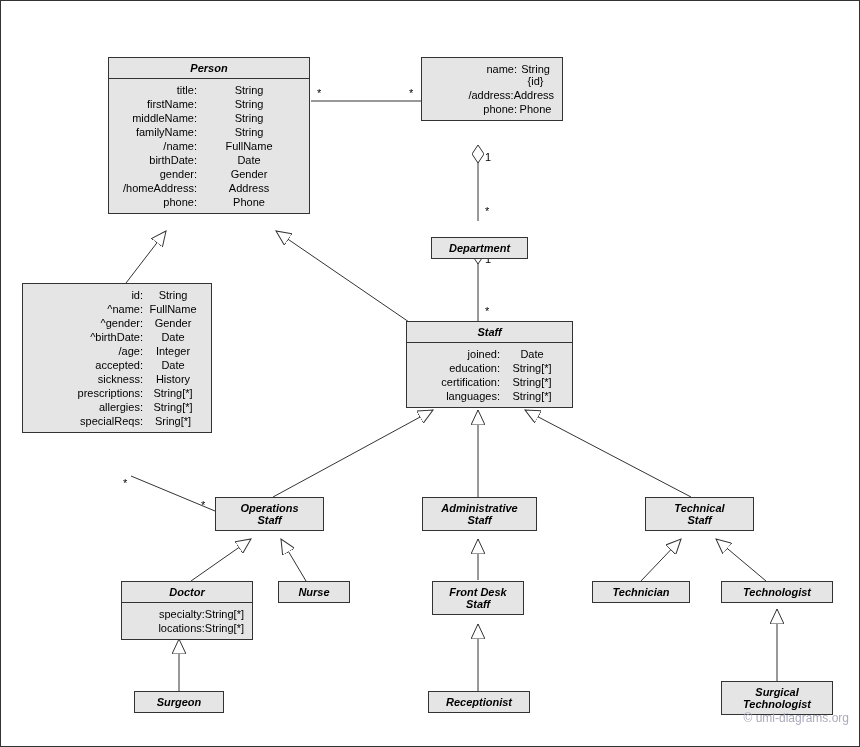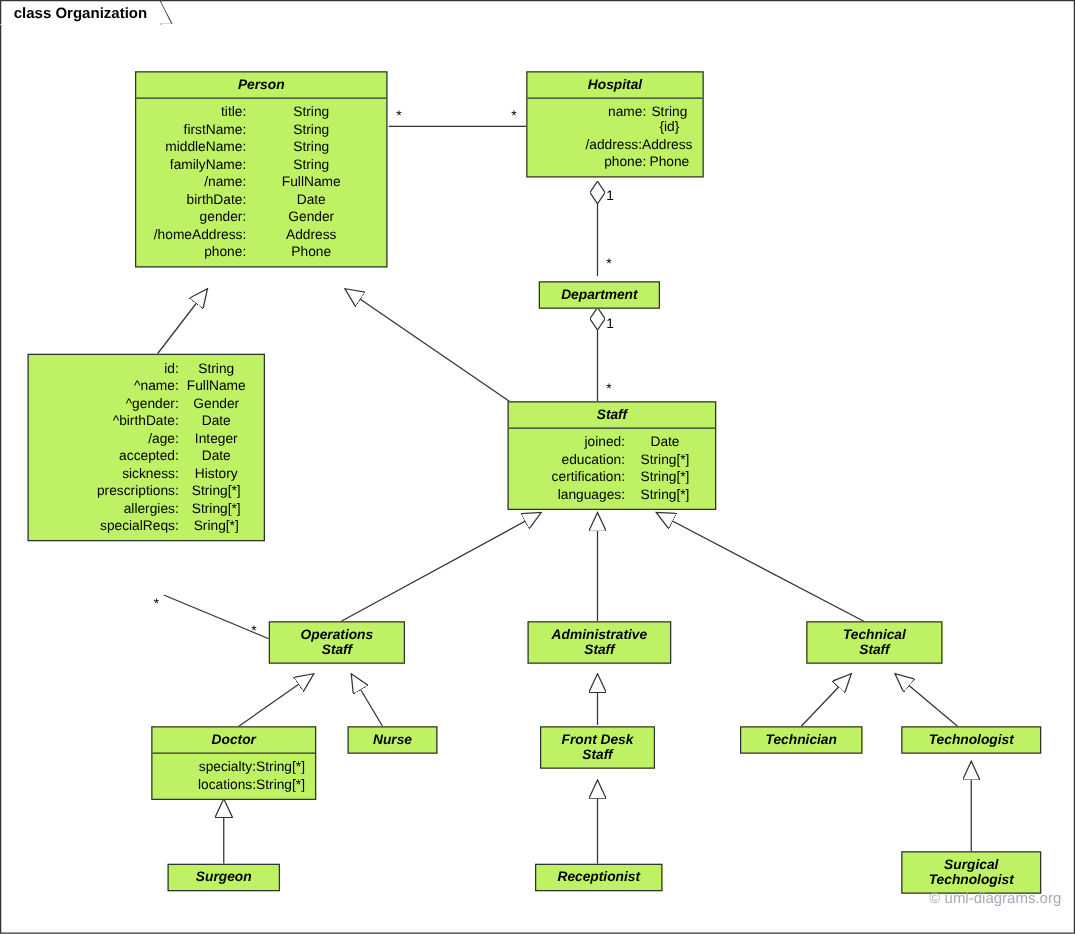--- a/index.html
+++ b/index.html
@@ -1,41 +1,37 @@
 <!DOCTYPE html>
 <html><head>
 <meta charset="utf-8">
 <style>
 body{margin:0;font-family:Arial,sans-serif;font-size:11px;color:#000;background:#fff}
 .frame{position:relative;width:858px;height:745px;border:1px solid #333;margin:0}
 .frame-tab{position:absolute;top:-1px;left:-1px;border:1px solid #333;border-bottom:1px solid #fff;background:#fff;padding:2px 10px;font-weight:bold;font-size:12px}
 .frame-tab-corner{position:absolute;top:-1px;right:-10px;width:0;height:0;border-top:19px solid transparent;border-left:10px solid #333}
 .frame-tab-corner::after{content:"";position:absolute;top:-18px;left:-10px;width:0;height:0;border-top:18px solid transparent;border-left:9px solid #fff}
-.box{position:absolute;border:1px solid #333;background:#bef264}
+.box{position:absolute;border:1px solid #333;background:#e5e5e5}
 .box-title{text-align:center;font-style:italic;font-weight:bold;padding:4px 10px;border-bottom:1px solid #333}
 .box-title.simple{border-bottom:none}
 .box-attrs{padding:4px 8px}
 .attr-row{display:flex;padding:1px 0}
 .attr-name{width:80px;text-align:right}
 .attr-type{flex:1;text-align:center}
 .box.patient .attr-name{width:112px}
 .box.hospital .attr-name{width:87px}
 .box.staff .attr-name{width:85px}
 svg.lines{position:absolute;top:0;left:0;width:858px;height:745px;pointer-events:none}
 .mlabel{position:absolute;font-size:11px;color:#000}
 .watermark{position:absolute;bottom:21px;right:10px;color:#aab;font-size:12px}
 </style>
 </head>
 <body>
 
 <div class="frame">
-  <div class="frame-tab">
-    <span>class Organization</span>
-    <span class="frame-tab-corner"></span>
-  </div>
 
   <svg class="lines">
     <defs>
       <marker id="gen" markerWidth="16" markerHeight="14" refX="15" refY="7" orient="auto" markerUnits="userSpaceOnUse">
         <path d="M0,0 L15,7 L0,14 Z" fill="#fff" stroke="#333" stroke-width="1"></path>
       </marker>
       <marker id="comp" markerWidth="18" markerHeight="12" refX="17" refY="6" orient="auto" markerUnits="userSpaceOnUse">
         <path d="M0,6 L9,0 L18,6 L9,12 Z" fill="#fff" stroke="#333" stroke-width="1"></path>
       </marker>
     </defs>
@@ -116,38 +112,37 @@
           <span class="attr-type">Address</span>
         </div>
         <div class="attr-row">
           <span class="attr-name">phone:</span>
           <span class="attr-type">Phone</span>
         </div>
       </div>
   </div>
 
   <div class="box hospital" style="top:56px;left:420px;width:140px">
-    <div class="box-title">Hospital</div>
     <div class="box-attrs">
         <div class="attr-row">
           <span class="attr-name">name:</span>
           <span class="attr-type">String {id}</span>
         </div>
         <div class="attr-row">
           <span class="attr-name">/address:</span>
           <span class="attr-type">Address</span>
         </div>
         <div class="attr-row">
           <span class="attr-name">phone:</span>
           <span class="attr-type">Phone</span>
         </div>
       </div>
   </div>
 
-  <div class="box" style="top:224px;left:430px;width:95px">
+  <div class="box" style="top:236px;left:430px;width:95px">
     <div class="box-title simple">Department</div>
   </div>
 
   <div class="box patient" style="top:282px;left:21px;width:188px">
     <div class="box-attrs">
         <div class="attr-row">
           <span class="attr-name">id:</span>
           <span class="attr-type">String</span>
         </div>
         <div class="attr-row">

